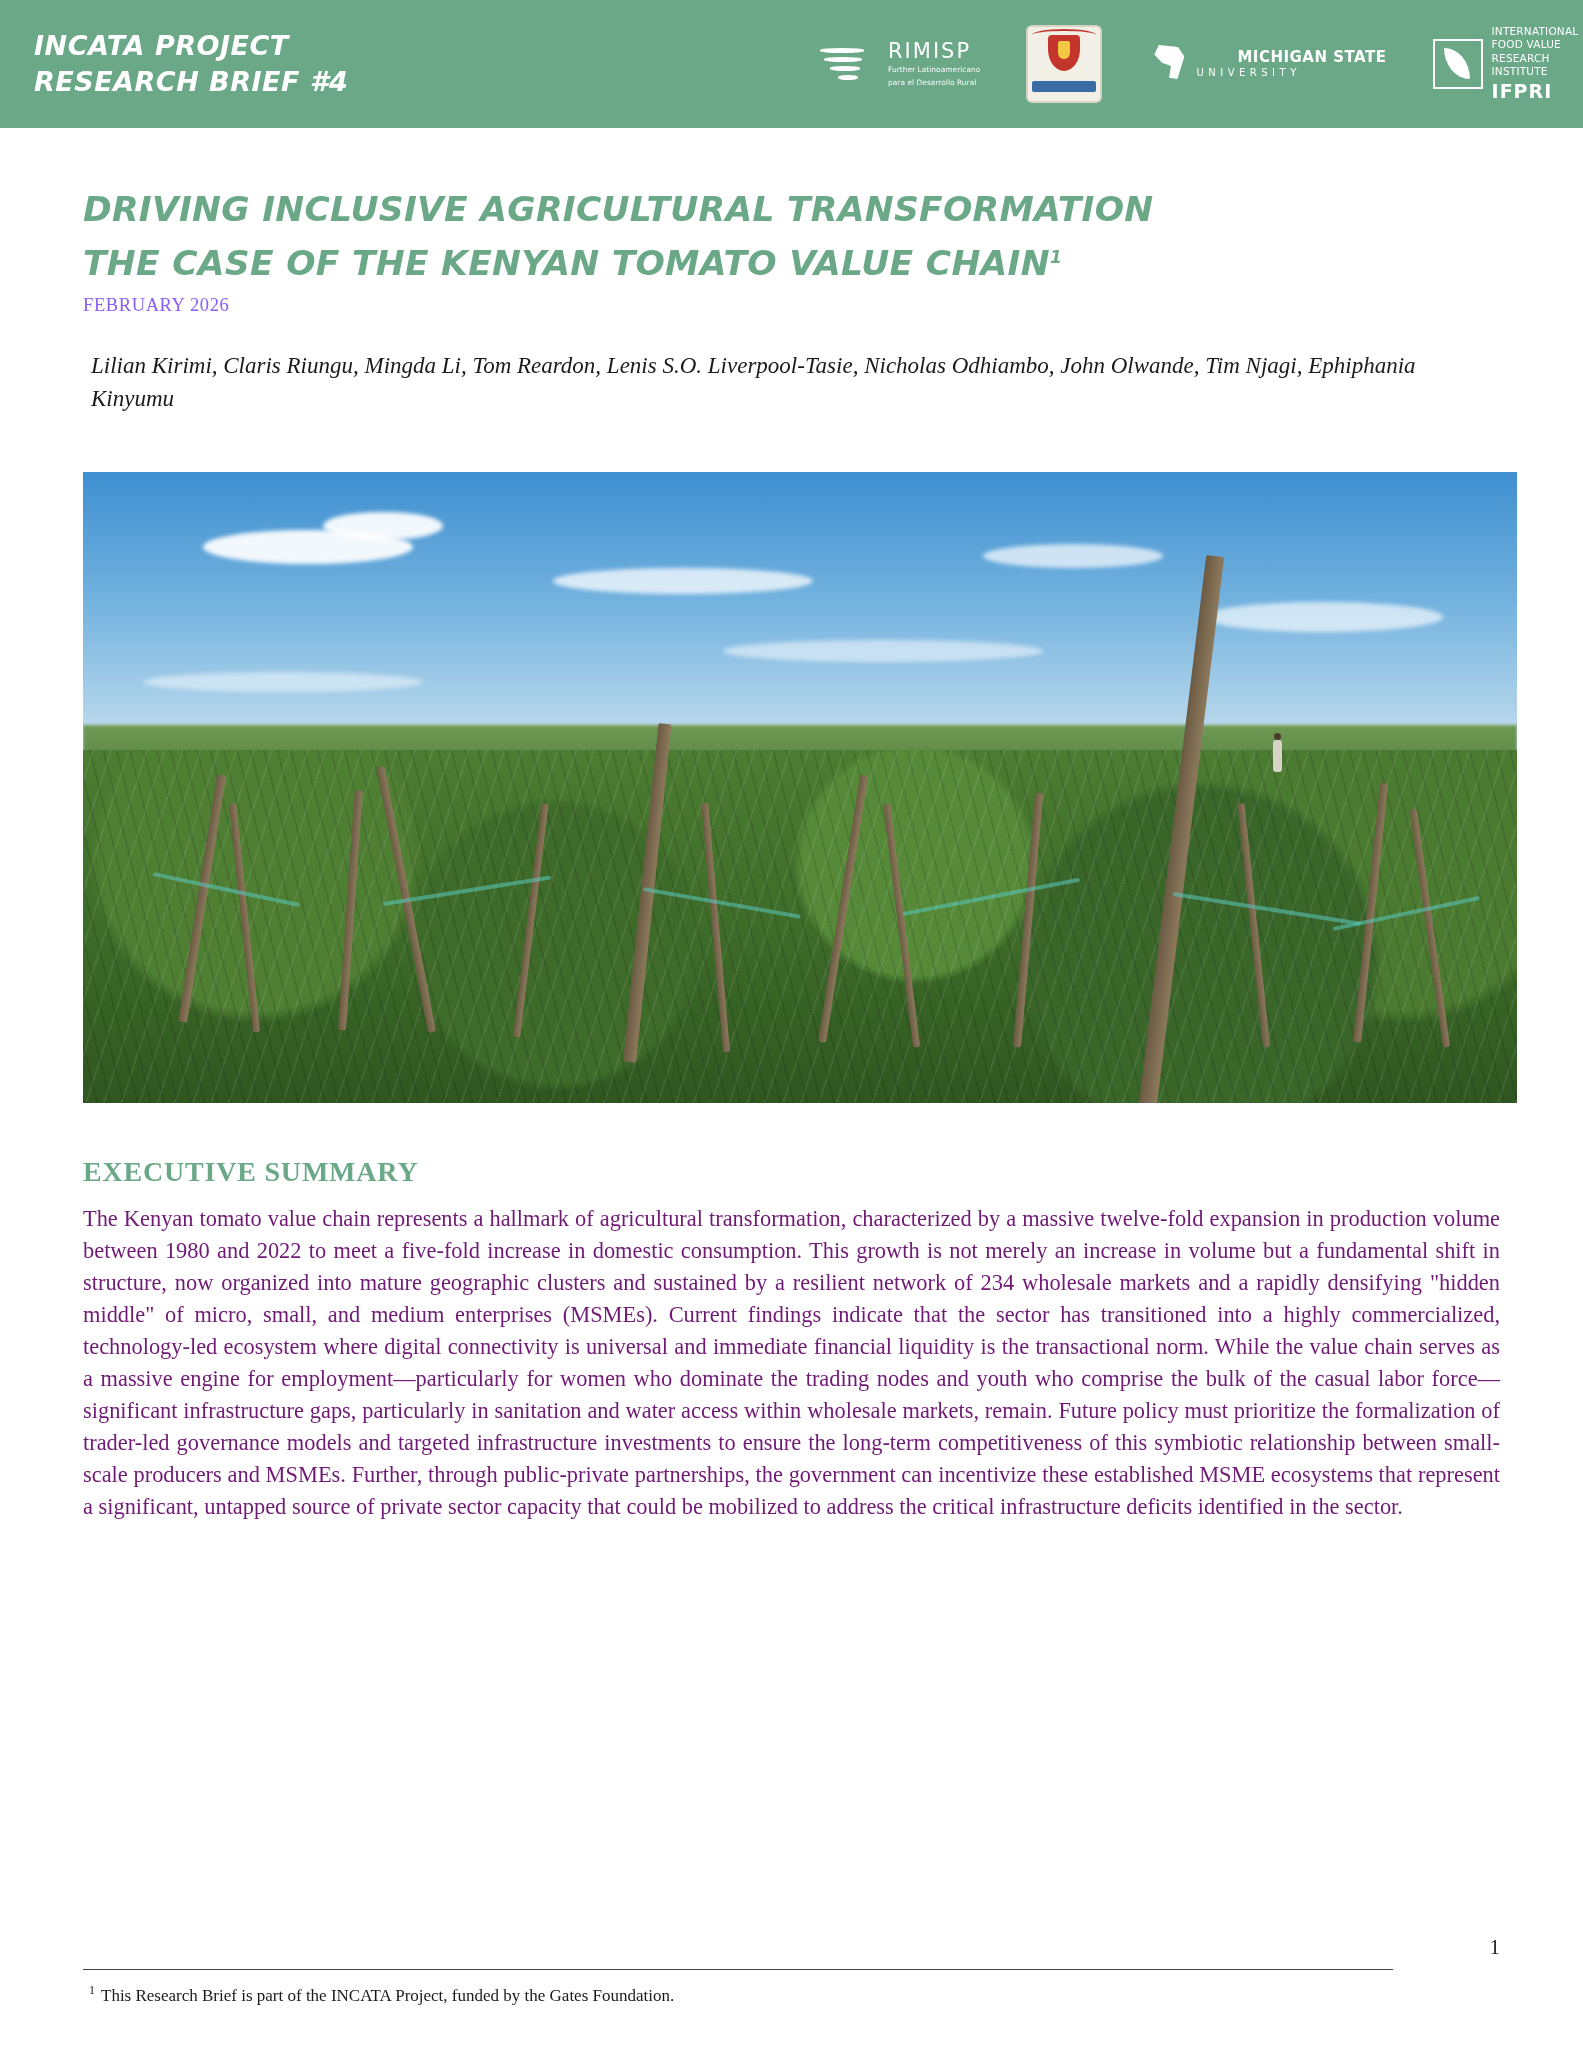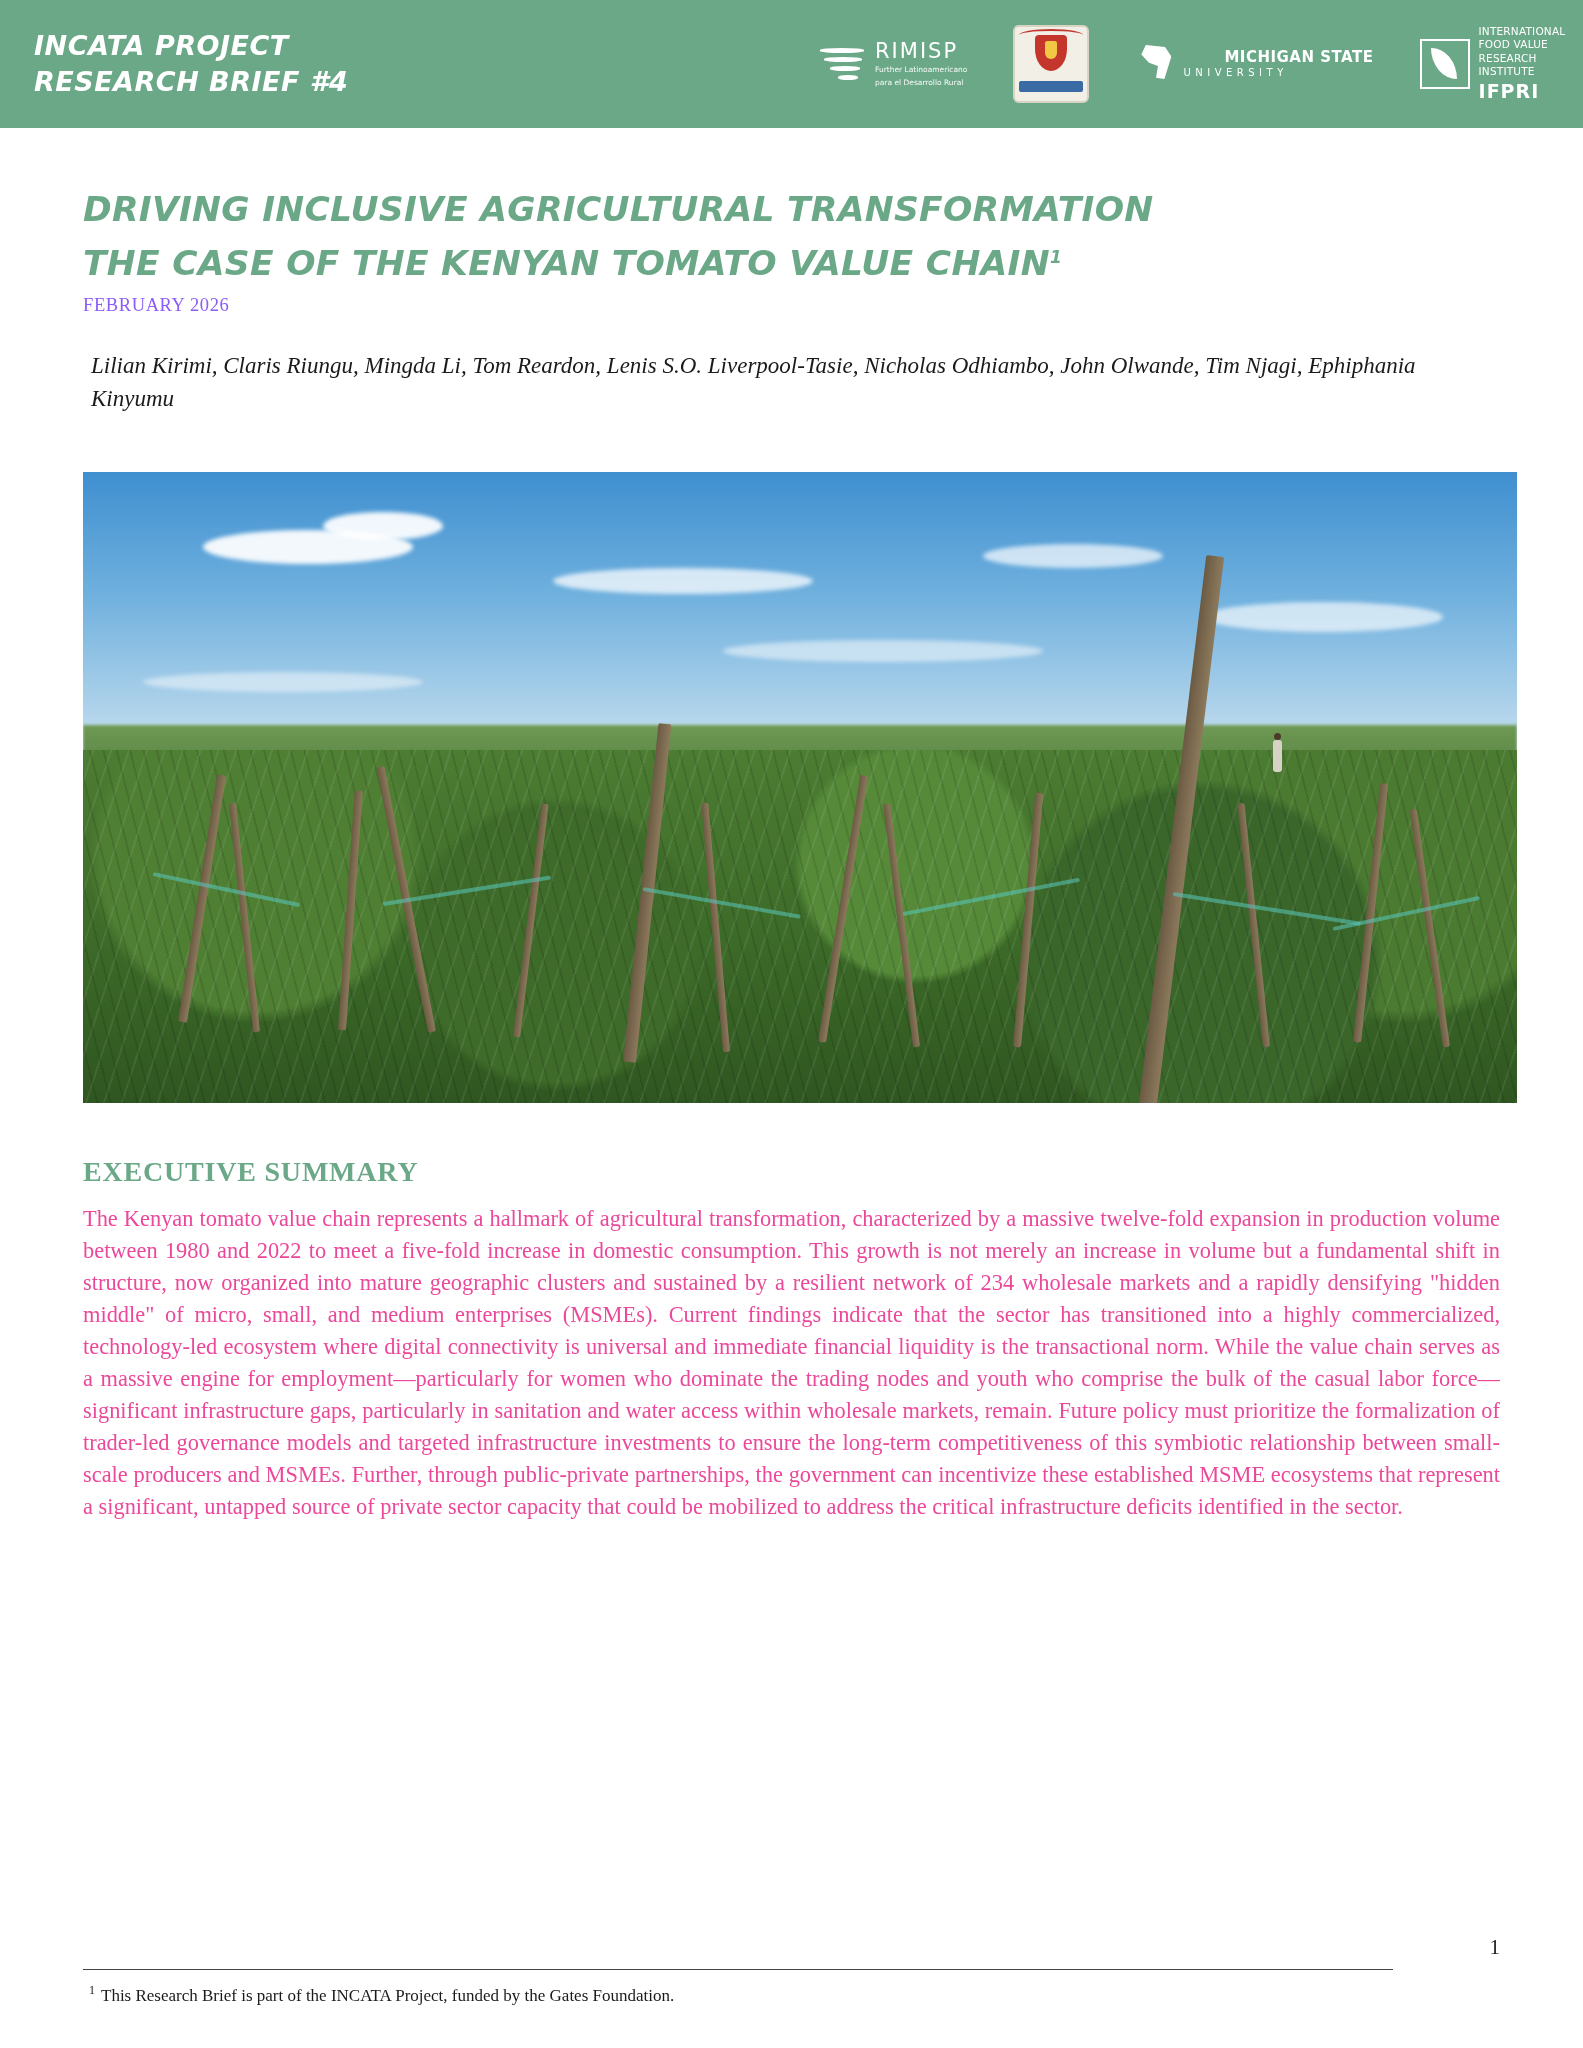--- a/index.html
+++ b/index.html
@@ -45,21 +45,21 @@
     align-items: center;
     gap: 46px;
   }
   .logo {
     display: flex;
     align-items: center;
     color: #ffffff;
   }
 
   
-  .logo-rimisp { gap: 9px; }
+  .logo-rimisp { gap: 22px; }
   .rimisp-mark {
     width: 46px; height: 44px;
     position: relative;
   }
   .rimisp-mark span {
     position: absolute;
     left: 0;
     background: #ffffff;
     border-radius: 50%/40%;
     height: 5px;
@@ -308,21 +308,21 @@
     font-size: 28px;
     letter-spacing: .8px;
     margin: 53px 0 15px 0;
   }
   p.body-text {
     font-family: "Liberation Serif", serif;
     font-size: 22.4px;
     line-height: 1.43;
     text-align: justify;
     margin: 0;
-    color: #ec4899;
+    color: #701a75;
   }
 
   
   .footer {
     position: absolute;
     left: 83px;
     right: 83px;
     bottom: 42px;
   }
   .page-number {

